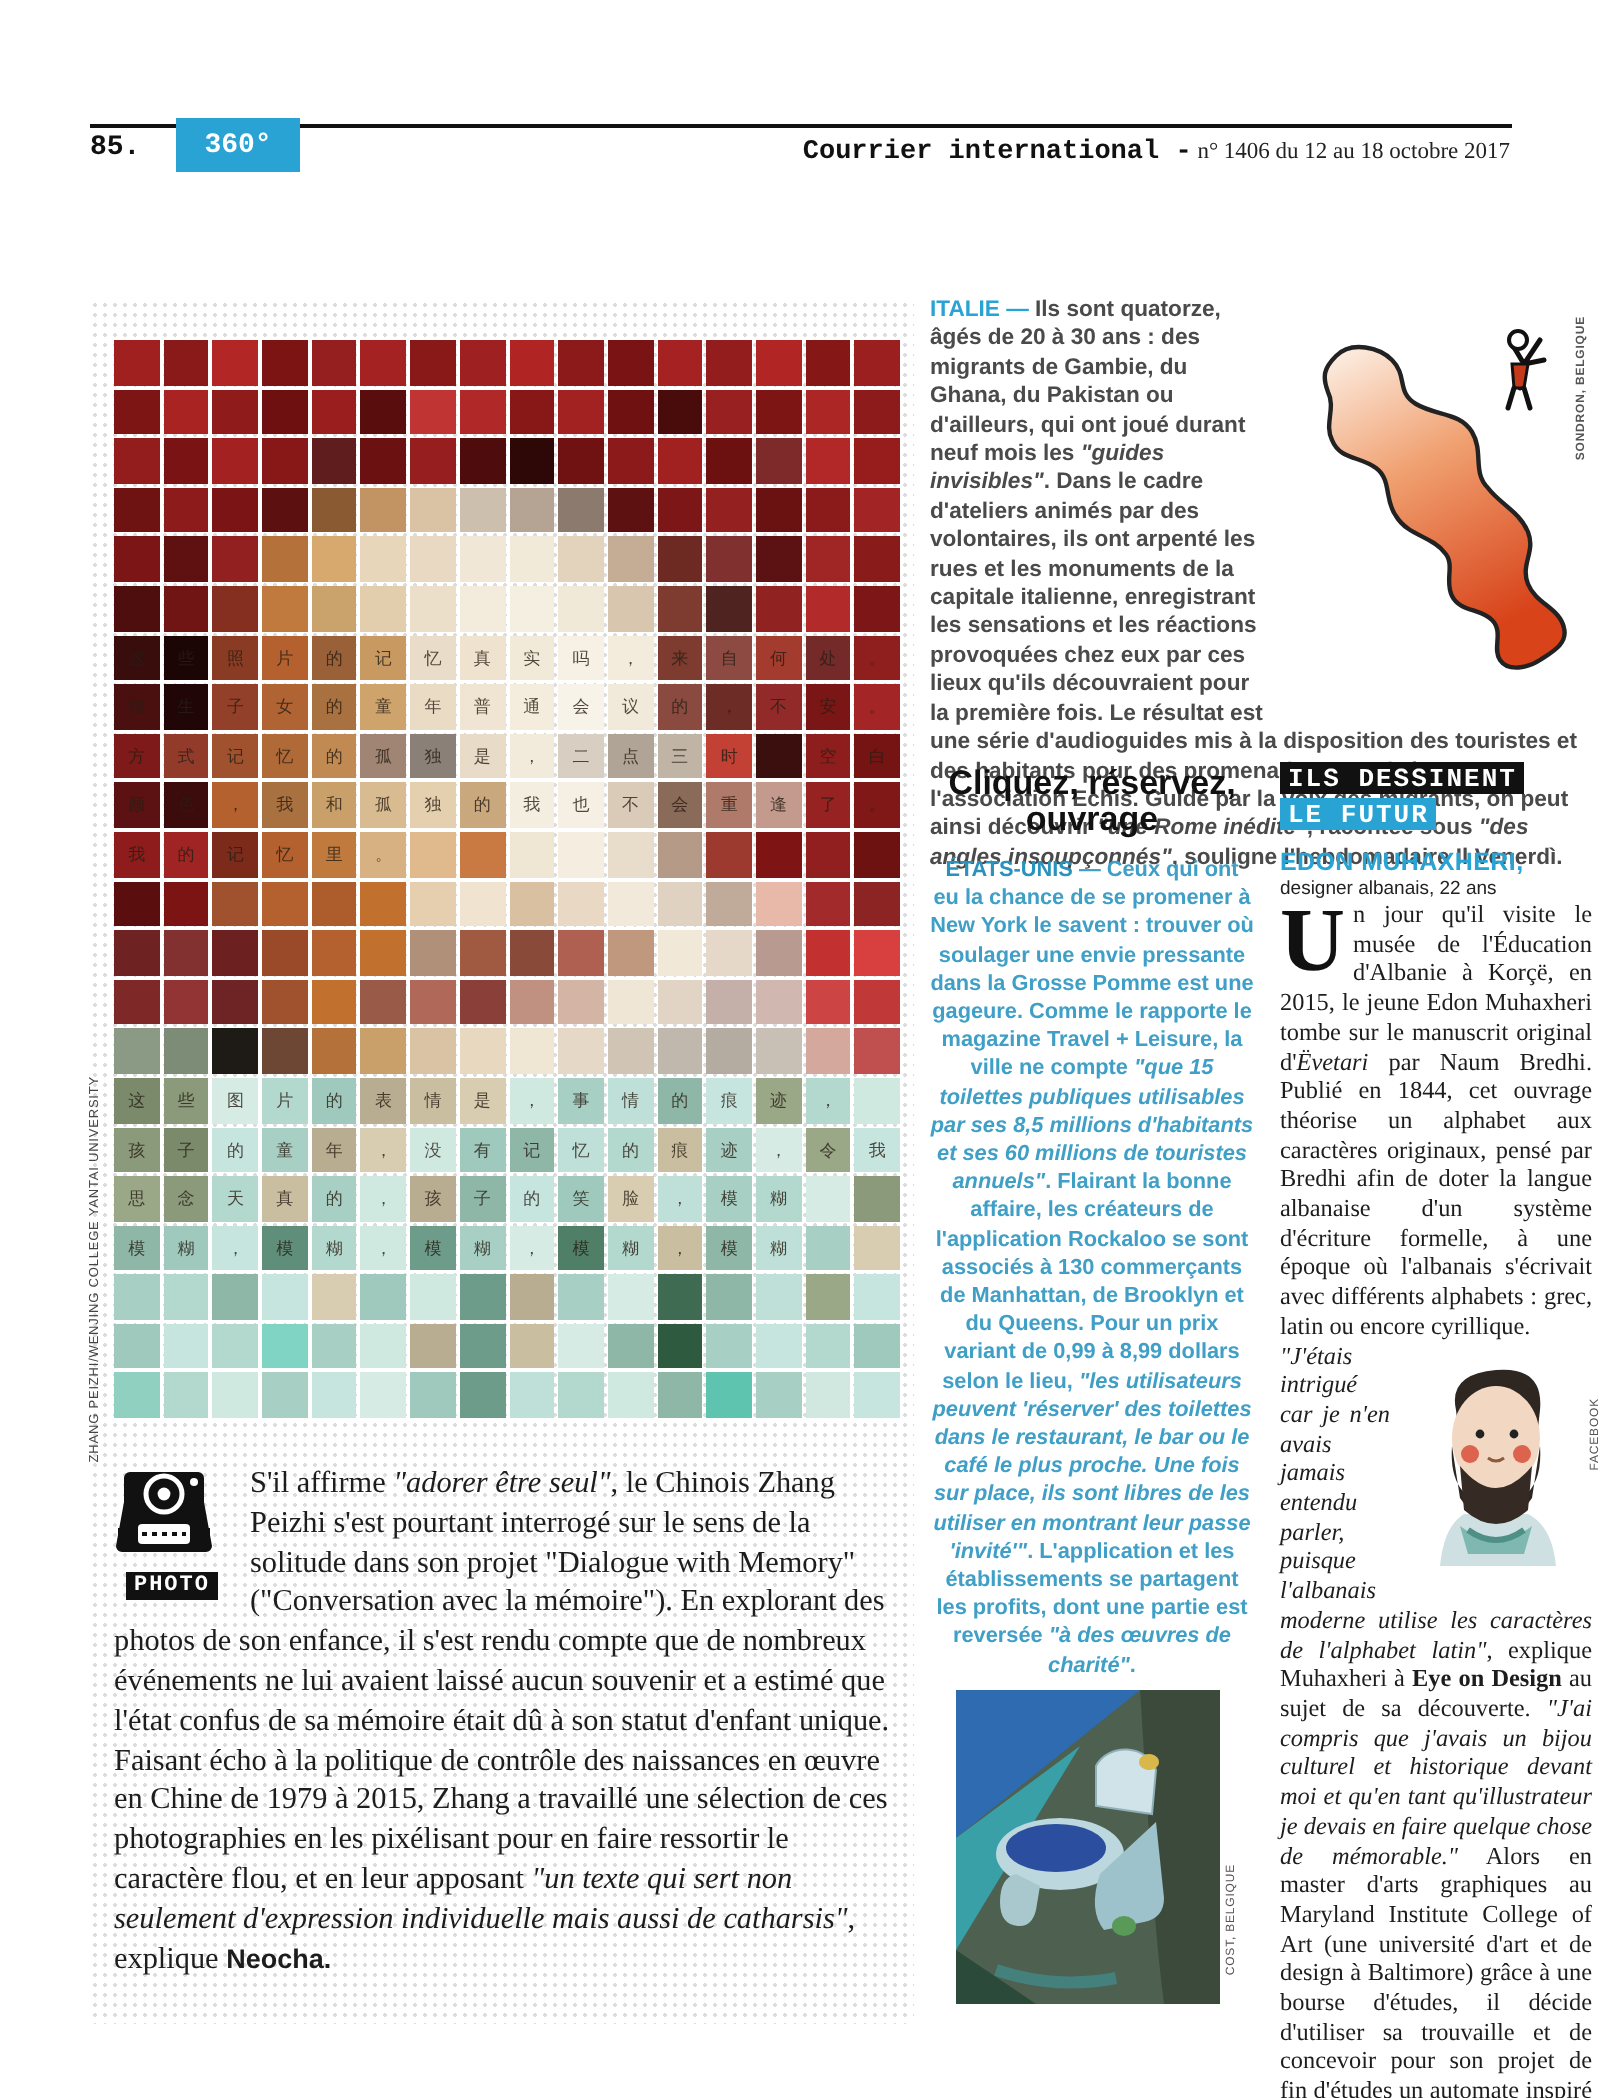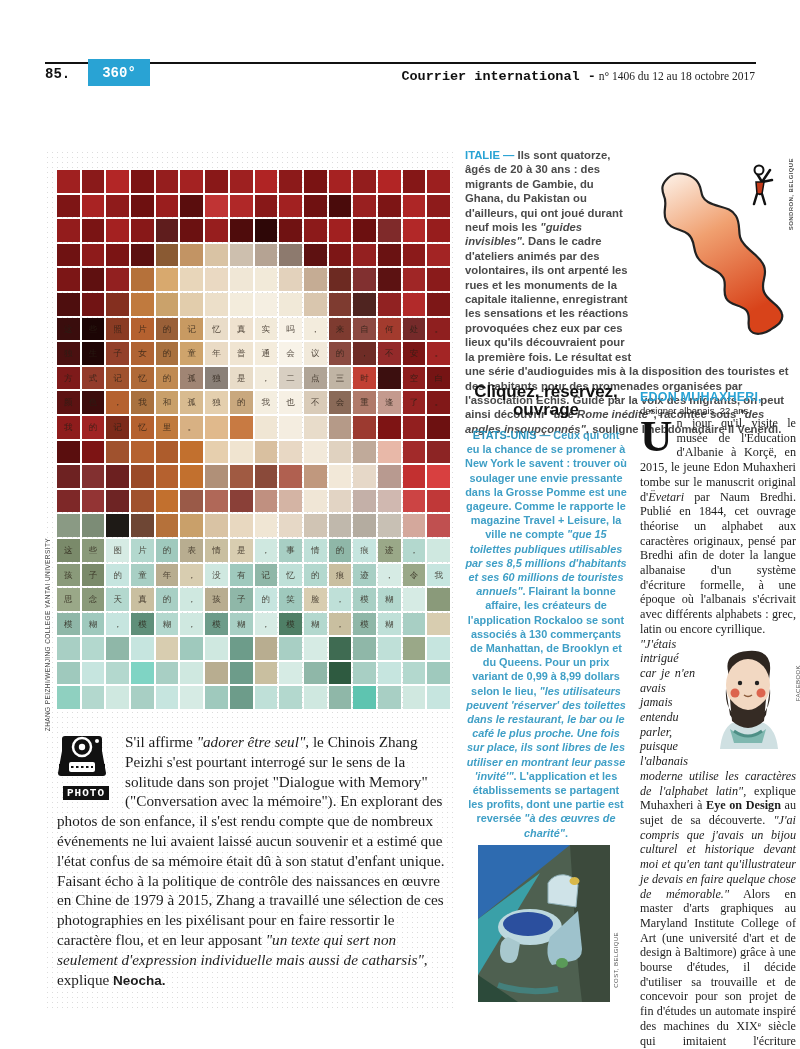--- a/index.html
+++ b/index.html
@@ -776,20 +776,24 @@
         <path d="M30 92 q-8 2 -8 14 q0 12 10 12 q6 0 8 -8 l2 -12 z" fill="#a8c8ce"></path>
         <path d="M72 92 l28 -26 l4 38 q0 10 -10 12 l-20 4 q-8 -10 -2 -28 z" fill="#9ec2cc"></path>
         <path d="M78 118 a6 5 0 1 1 12 0 a6 5 0 1 1 -12 0 z" fill="#5a9a58"></path>
         <path d="M20 140 q30 10 60 4" stroke="#3aa0a8" stroke-width="6" fill="none" opacity="0.5"></path>
       </svg>
     </span>
     <span class="fig-credit toilet-credit" data-name="toilet-credit">COST, BELGIQUE</span>
   </div>
 
   <div class="futur" data-name="futur-article">
+    <div class="boxes" data-name="rubric-boxes">
+      <span class="box-black" data-name="rubric-box-1">ILS DESSINENT</span><br>
+      <span class="box-cyan" data-name="rubric-box-2">LE FUTUR</span>
+    </div>
     <div class="author" data-name="author-name">EDON MUHAXHERI,</div>
     <div class="author-sub" data-name="author-subtitle">designer albanais, 22 ans</div>
     <div class="body" data-name="futur-body">
       <p>
         <span class="dropcap" data-name="drop-cap">U</span><span data-name="futur-body-part1">n jour qu'il visite le musée de l'Éducation d'Albanie à Korçë, en 2015, le jeune Edon Muhaxheri tombe sur le manuscrit original d'<i>Ëvetari</i> par Naum Bredhi. Publié en 1844, cet ouvrage théorise un alphabet aux caractères originaux, pensé par Bredhi afin de doter la langue albanaise d'un système d'écriture formelle, à une époque où l'albanais s'écrivait avec différents alphabets : grec, latin ou encore cyrillique.</span>
       </p>
       <p>
         <span class="portrait-float" data-name="portrait-figure">
           <span data-name="portrait-illustration">
             <svg width="96" height="118" viewBox="0 0 96 118">

